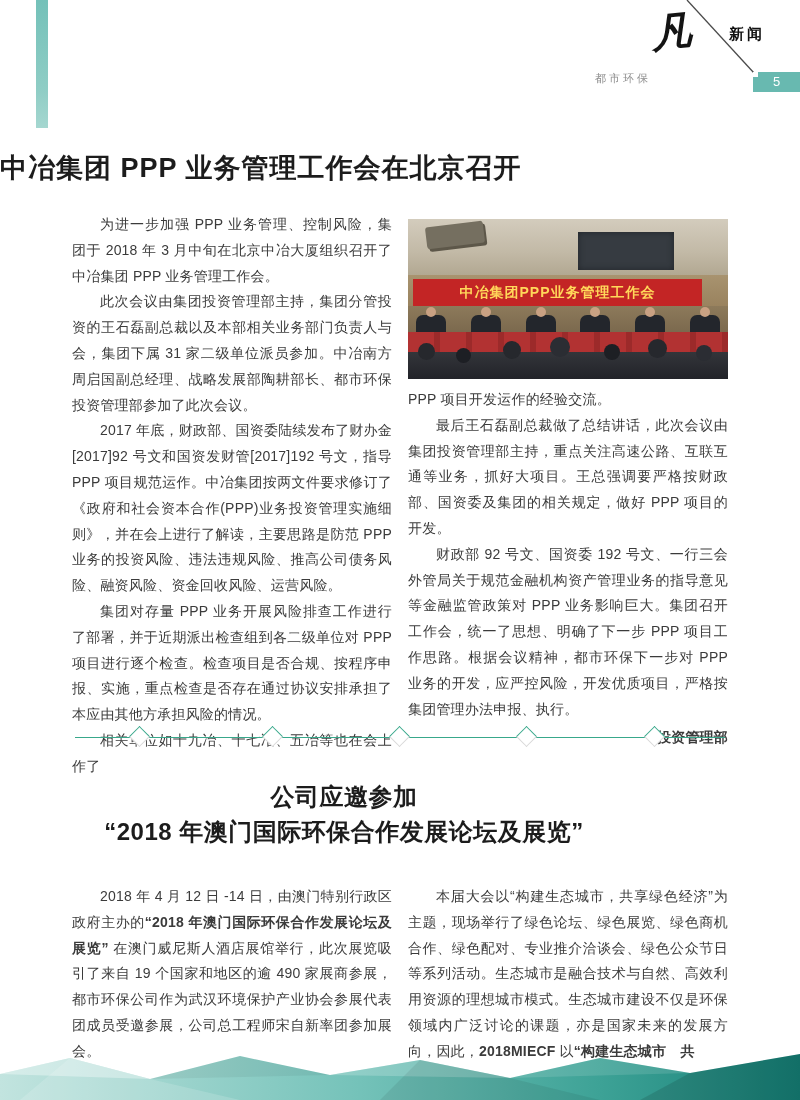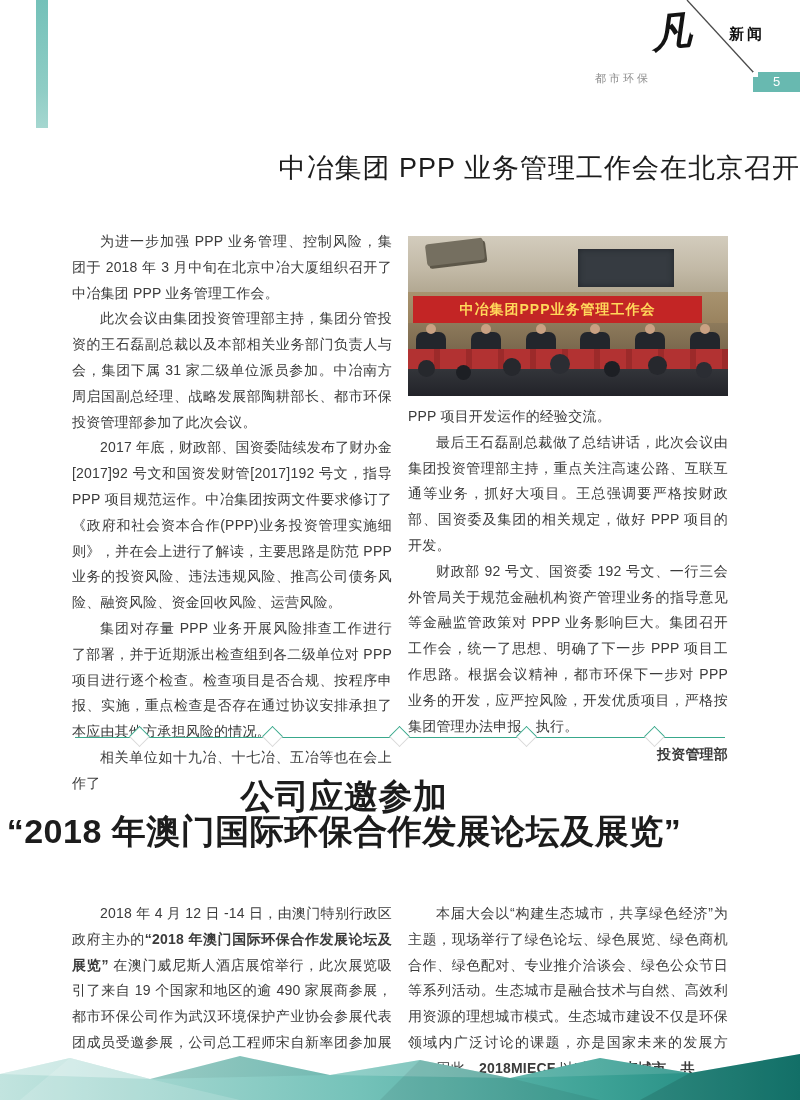--- a/index.html
+++ b/index.html
@@ -18,28 +18,28 @@
     font-family:"DejaVu Serif","Liberation Serif",serif; font-style:italic; font-weight:700;
     color:#141414; transform:rotate(-6deg); }
   .diag-svg { position:absolute; top:0; left:680px; width:80px; height:76px; }
   .section-label { position:absolute; top:25px; left:729px; font-size:15px; font-weight:700;
     letter-spacing:3px; color:#111; }
   .pagenum { position:absolute; top:72px; left:753px; width:47px; height:20px;
     background:#68b9b0; color:#fff; font-size:13px; text-align:center; line-height:20px; }
   .pagenum .notch { position:absolute; top:0; left:0; width:5px; height:5px; background:#fff; }
 
   
-  .title1 { position:absolute; top:150px; left:0; width:800px; text-align:right;
-    font-size:27px; font-weight:400; color:#1c1c1c; letter-spacing:1px; }
+  .title1 { position:absolute; top:150px; left:0; width:800px; text-align:left;
+    font-size:27px; font-weight:700; color:#1c1c1c; letter-spacing:1px; }
   .title2 { position:absolute; top:779px; left:0; width:688px; text-align:center;
-    font-size:34px; font-weight:700; color:#1c1c1c; line-height:35px; letter-spacing:0.5px; }
+    font-size:24px; font-weight:700; color:#1c1c1c; line-height:35px; letter-spacing:0.5px; }
   .title2 span { display:block; }
 
   
-  .cols { position:absolute; left:72px; width:656px; display:flex; gap:16px;margin-top:17px; }
+  .cols { position:absolute; left:72px; width:656px; display:flex; gap:16px; }
   .cols.a1 { top:212px; }
   .cols.a2 { top:884px; }
   .col { width:320px; }
   .col p { font-size:14px; line-height:25.8px; color:#3b3b3b; text-align:justify;
     text-indent:2em; letter-spacing:0.2px; }
   .col p.noindent { text-indent:0; }
   .signature { text-align:right !important; font-weight:700; text-indent:0 !important;
     margin-top:3px; color:#222; }
 
   

